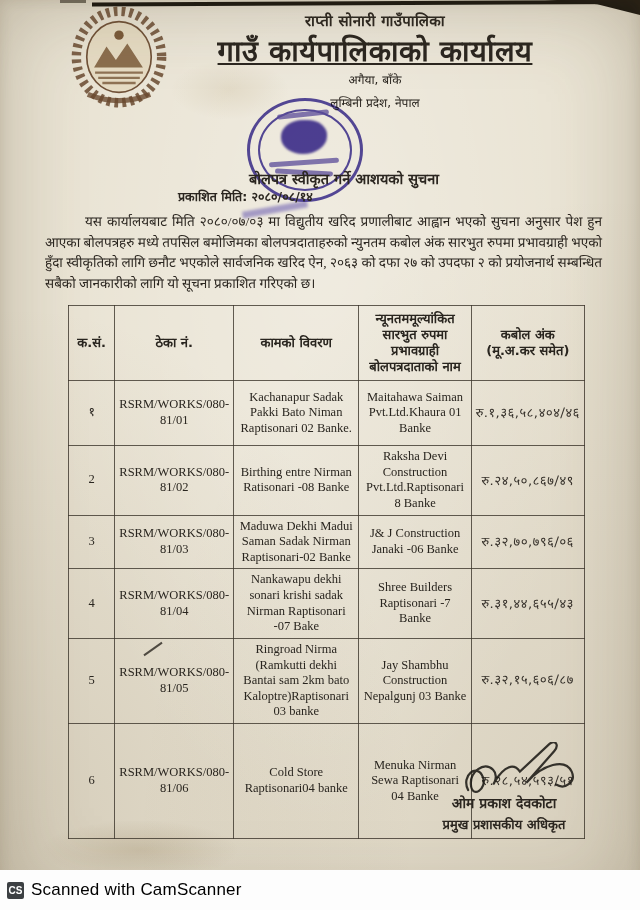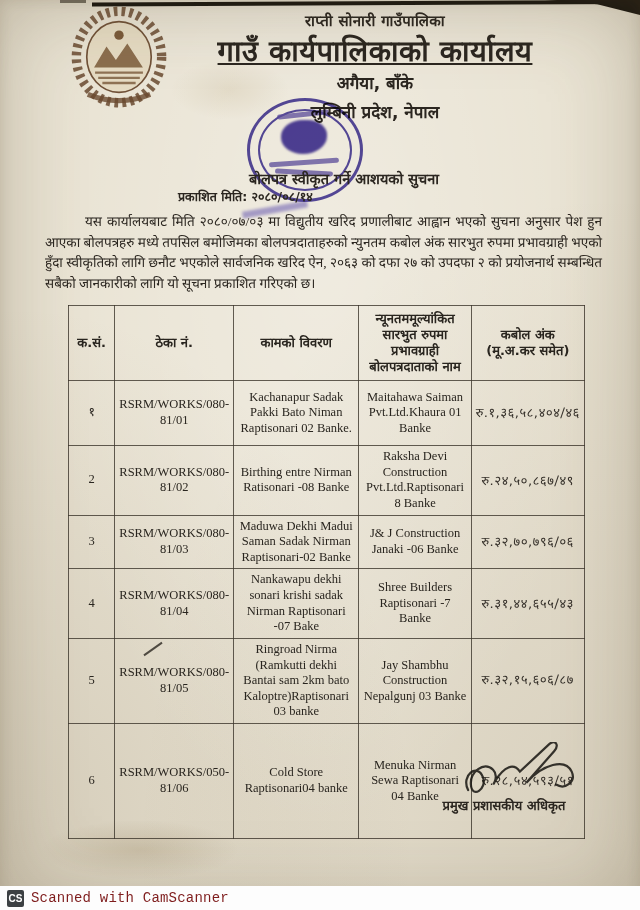--- a/index.html
+++ b/index.html
@@ -26,21 +26,21 @@
   .edge-top{position:absolute;top:0;left:92px;right:0;height:4px;background:#17140f;transform:rotate(-0.25deg);transform-origin:right top;}
   .edge-wedge{position:absolute;top:0;right:0;width:95px;height:15px;background:#17140f;
     clip-path:polygon(0 0,100% 0,100% 100%,55% 28%);}
   .edge-left-dot{position:absolute;top:0;left:60px;width:26px;height:3px;background:#2a251c;opacity:.6;}
 
   
   .emblem{position:absolute;left:66px;top:5px;width:106px;height:104px;}
   .head-text{position:absolute;left:165px;right:55px;top:12px;text-align:center;line-height:1.25;}
   .muni{font-size:15px;font-weight:bold;letter-spacing:.3px;}
   .office{font-size:29px;font-weight:bold;margin:2px 0 4px;letter-spacing:.5px;text-decoration:underline;}
-  .place,.prov{font-size:17px;font-weight:bold;}
+  .place,.prov{font-size:12px;font-weight:normal;}
   .prov{margin-top:8px;}
 
   
   .stamp{position:absolute;left:247px;top:98px;width:116px;height:104px;pointer-events:none;
     mix-blend-mode:multiply;opacity:.88;}
   .stamp .ring{position:absolute;border-radius:50%;border:3px solid #41339e;}
   .stamp .r1{inset:0;}
   .stamp .r2{inset:11px;border-width:2px;}
   .stamp .blob{position:absolute;left:34px;top:22px;width:46px;height:34px;border-radius:50% 45% 55% 50%;
     background:#39299a;filter:blur(1px);}
@@ -75,26 +75,26 @@
   td.bidder-low{vertical-align:middle;padding-top:26px;}
   .pen-mark{position:absolute;left:142px;top:648px;width:22px;height:2px;background:#2a251f;transform:rotate(-35deg);opacity:.8;}
 
   
   .sig-scribble{position:absolute;left:452px;top:742px;width:158px;height:74px;z-index:3;}
   .sig-text{position:absolute;right:36px;top:793px;width:200px;text-align:center;z-index:3;}
   .sig-name{font-size:14px;font-weight:bold;}
   .sig-title{font-size:13px;font-weight:bold;margin-top:3px;}
 
   
-  .cam-bar{position:absolute;left:0;right:0;bottom:0;height:24px;background:#fdfdfd;z-index:6;
+  .cam-bar{position:absolute;left:0;right:0;bottom:0;height:40px;background:#fdfdfd;z-index:6;
     display:flex;align-items:center;gap:7px;padding-left:7px;box-sizing:border-box;
     font-family:"Liberation Sans",sans-serif;}
   .cs-badge{width:17px;height:17px;background:#3c4043;color:#fff;border-radius:2px;
     display:flex;align-items:center;justify-content:center;font-size:10px;font-weight:bold;}
-  .cam-label{font-size:14px;color:#7f1d1d;letter-spacing:.2px;font-family:Liberation Mono, monospace;}
+  .cam-label{font-size:17px;color:#000000;letter-spacing:.2px;}
 </style>
 </head>
 <body>
 
 <div class="paper">
 
   <div class="stain a"></div>
   <div class="stain b"></div>
   <div class="edge-top"></div>
   <div class="edge-wedge"></div>
@@ -179,35 +179,36 @@
       </tr>
       <tr>
         <td>5</td>
         <td>RSRM/WORKS/080-81/05</td>
         <td>Ringroad Nirma (Ramkutti dekhi Bantai sam 2km bato Kaloptre)Raptisonari 03 banke</td>
         <td>Jay Shambhu Construction Nepalgunj 03 Banke</td>
         <td class="amt">रु.३२,१५,६०६/८७</td>
       </tr>
       <tr>
         <td>6</td>
-        <td>RSRM/WORKS/050-81/06</td>
+        <td>RSRM/WORKS/080-81/06</td>
         <td class="vt">Cold Store Raptisonari04 banke</td>
         <td class="bidder-low">Menuka Nirman Sewa Raptisonari 04 Banke</td>
         <td class="amt vt">रु.२८,५४,५९३/५१</td>
       </tr>
     </tbody>
   </table>
 
   <div class="pen-mark"></div>
 
   <svg class="sig-scribble" viewBox="0 0 160 80">
     <path d="M12,52 c-8,-16 10,-30 16,-14 c5,13 -12,24 -13,8 c-1,-13 14,-26 24,-16 c8,8 -4,22 3,11
              c9,-14 19,-19 26,-9 l32,-30 c6,-5 11,1 5,8 l-30,34 c18,-20 42,-27 49,-12 c5,11 -7,20 -17,14" fill="none" stroke="#1d1a16" stroke-width="2.4" stroke-linecap="round" opacity="0.88"></path>
   </svg>
   <div class="sig-text">
+    <div class="sig-name">ओम प्रकाश देवकोटा</div>
     <div class="sig-title">प्रमुख प्रशासकीय अधिकृत</div>
   </div>
 
   <div class="cam-bar">
     <span class="cs-badge">CS</span>
     <span class="cam-label">Scanned with CamScanner</span>
   </div>
 
 </div>
 

